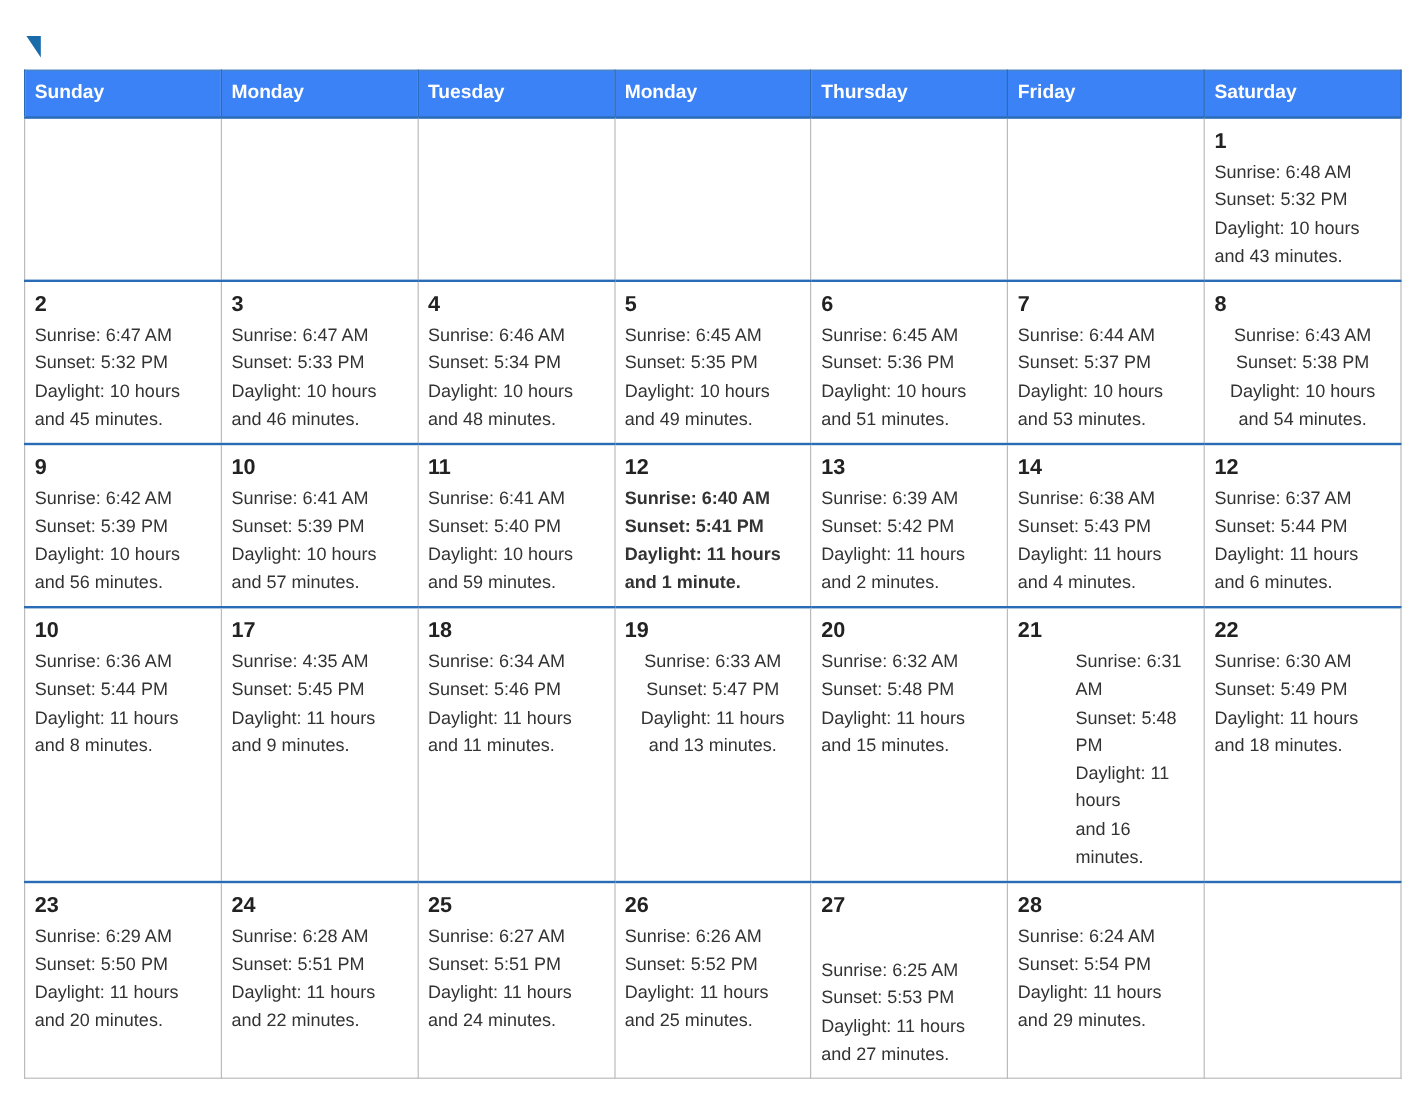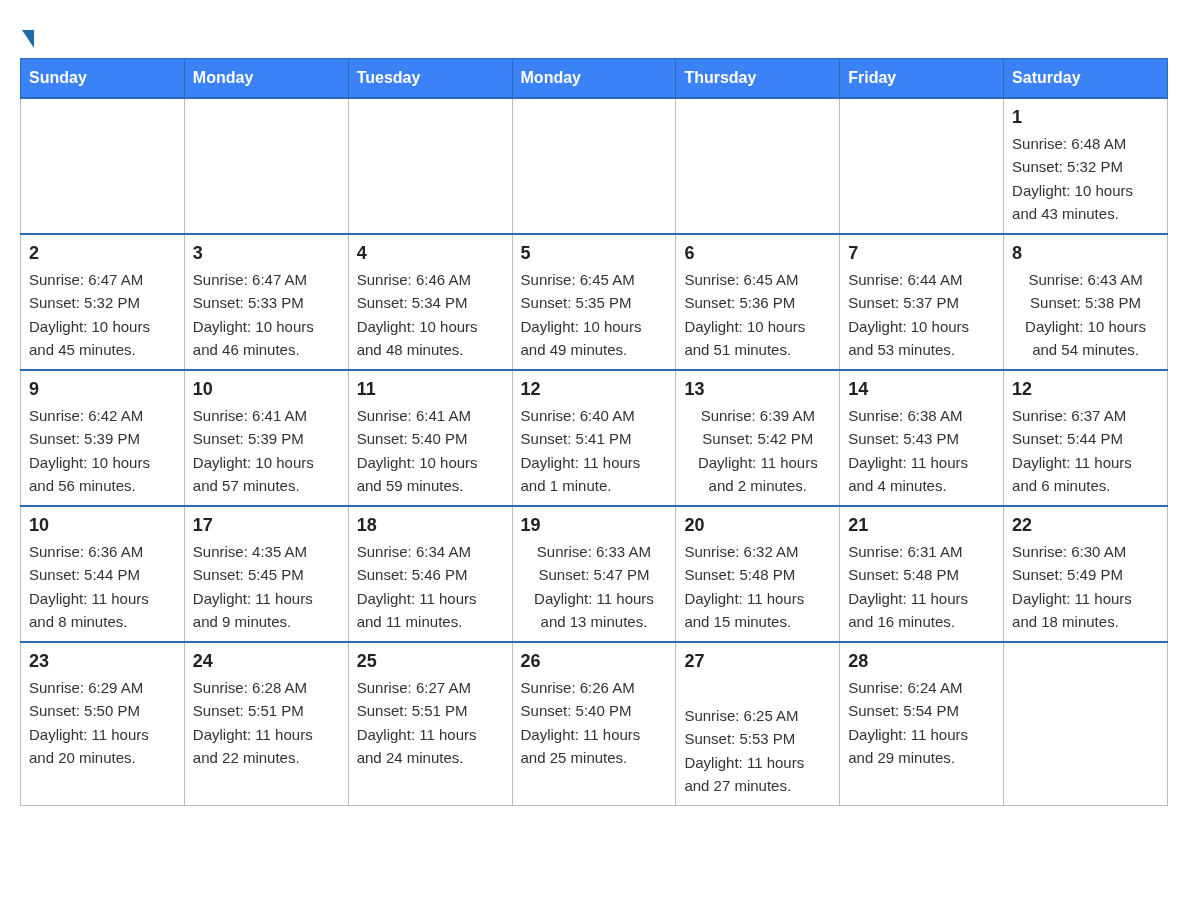--- a/index.html
+++ b/index.html
@@ -211,28 +211,28 @@
         </td>
         <td>
           <span class="day-num">11</span>
           <div class="day-info" style="white-space: pre-line;">Sunrise: 6:41 AM
 Sunset: 5:40 PM
 Daylight: 10 hours
 and 59 minutes.</div>
         </td>
         <td>
           <span class="day-num">12</span>
-          <div class="day-info" style="white-space: pre-line;">Sunrise: 6:40 AM
+          <div class="day-info" style="white-space: pre-line; font-weight: bold;">Sunrise: 6:40 AM
 Sunset: 5:41 PM
 Daylight: 11 hours
 and 1 minute.</div>
         </td>
         <td>
           <span class="day-num">13</span>
-          <div class="day-info" style="white-space: pre-line; text-align: center;">Sunrise: 6:39 AM
+          <div class="day-info" style="white-space: pre-line;">Sunrise: 6:39 AM
 Sunset: 5:42 PM
 Daylight: 11 hours
 and 2 minutes.</div>
         </td>
         <td>
           <span class="day-num">14</span>
           <div class="day-info" style="white-space: pre-line;">Sunrise: 6:38 AM
 Sunset: 5:43 PM
 Daylight: 11 hours
 and 4 minutes.</div>
@@ -276,21 +276,21 @@
         </td>
         <td>
           <span class="day-num">20</span>
           <div class="day-info" style="white-space: pre-line;">Sunrise: 6:32 AM
 Sunset: 5:48 PM
 Daylight: 11 hours
 and 15 minutes.</div>
         </td>
         <td>
           <span class="day-num">21</span>
-          <div class="day-info" style="white-space: pre-line;">Sunrise: 6:31 AM
+          <div class="day-info" style="white-space: pre-line; margin-left: 48px;">Sunrise: 6:31 AM
 Sunset: 5:48 PM
 Daylight: 11 hours
 and 16 minutes.</div>
         </td>
         <td>
           <span class="day-num">22</span>
           <div class="day-info" style="white-space: pre-line;">Sunrise: 6:30 AM
 Sunset: 5:49 PM
 Daylight: 11 hours
 and 18 minutes.</div>
@@ -314,21 +314,21 @@
         <td>
           <span class="day-num">25</span>
           <div class="day-info" style="white-space: pre-line;">Sunrise: 6:27 AM
 Sunset: 5:51 PM
 Daylight: 11 hours
 and 24 minutes.</div>
         </td>
         <td>
           <span class="day-num">26</span>
           <div class="day-info" style="white-space: pre-line;">Sunrise: 6:26 AM
-Sunset: 5:40 PM
+Sunset: 5:52 PM
 Daylight: 11 hours
 and 25 minutes.</div>
         </td>
         <td>
           <span class="day-num">27</span>
           <div class="day-info" style="white-space: pre-line; margin-top: 32px;">Sunrise: 6:25 AM
 Sunset: 5:53 PM
 Daylight: 11 hours
 and 27 minutes.</div>
         </td>

